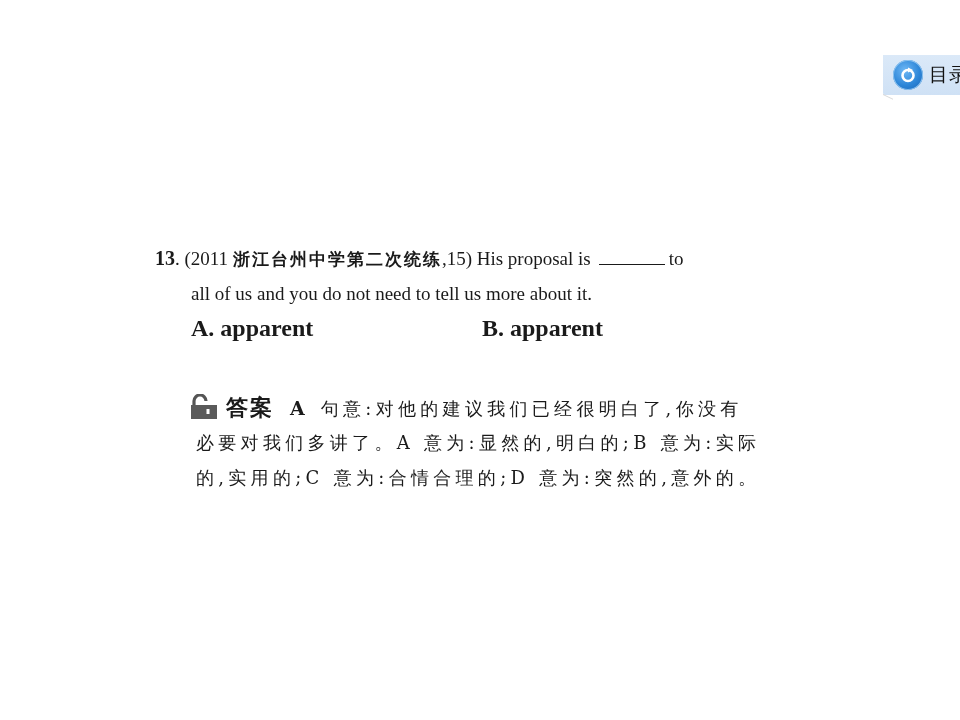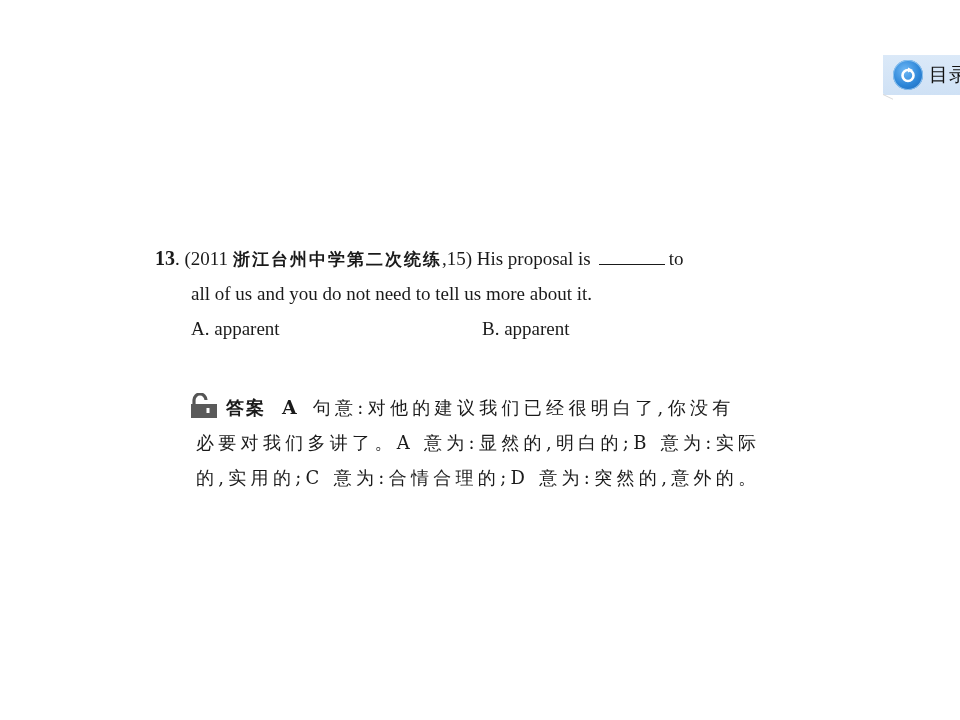--- a/index.html
+++ b/index.html
@@ -92,23 +92,24 @@
   }
   .indent {
     padding-left: 36px;
   }
   .options {
     position: relative;
     height: 35px;
   }
   .opt {
     position: absolute;
-    font-size: 19px;
+    font-size: 24px;
     line-height: 35px;
     white-space: nowrap;
+    font-weight: bold;
   }
   .opt-left { left: 36px; }
   .opt-right { left: 327px; }
 
   
   .answer {
     position: absolute;
     left: 190px;
     top: 390px;
     width: 620px;
@@ -126,21 +127,21 @@
   .lock-icon {
     display: inline-block;
     width: 28px;
     height: 26px;
     vertical-align: -5px;
     margin-right: 8px;
   }
   .ans-label {
     font-family: "DejaVu Sans", sans-serif;
     font-weight: bold;
-    font-size: 18px;
+    font-size: 22px;
     letter-spacing: 2px;
     margin-right: 16px;
   }
   .ans-key {
     font-weight: bold;
     font-size: 19px;
     margin-right: 16px;
     letter-spacing: 0;
   }
   .cjk {

